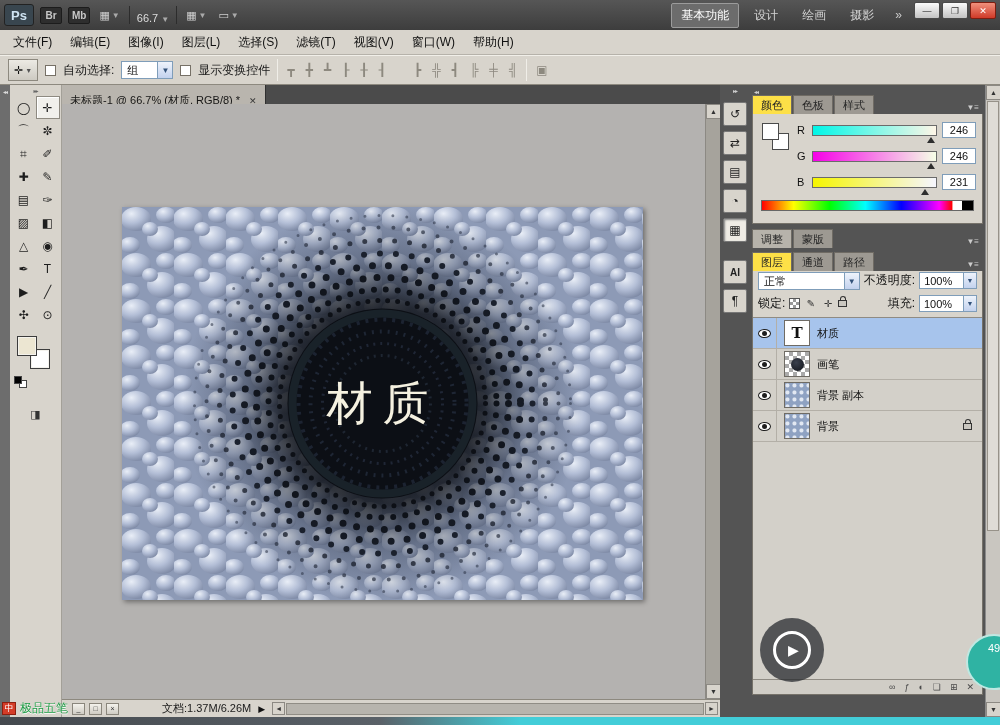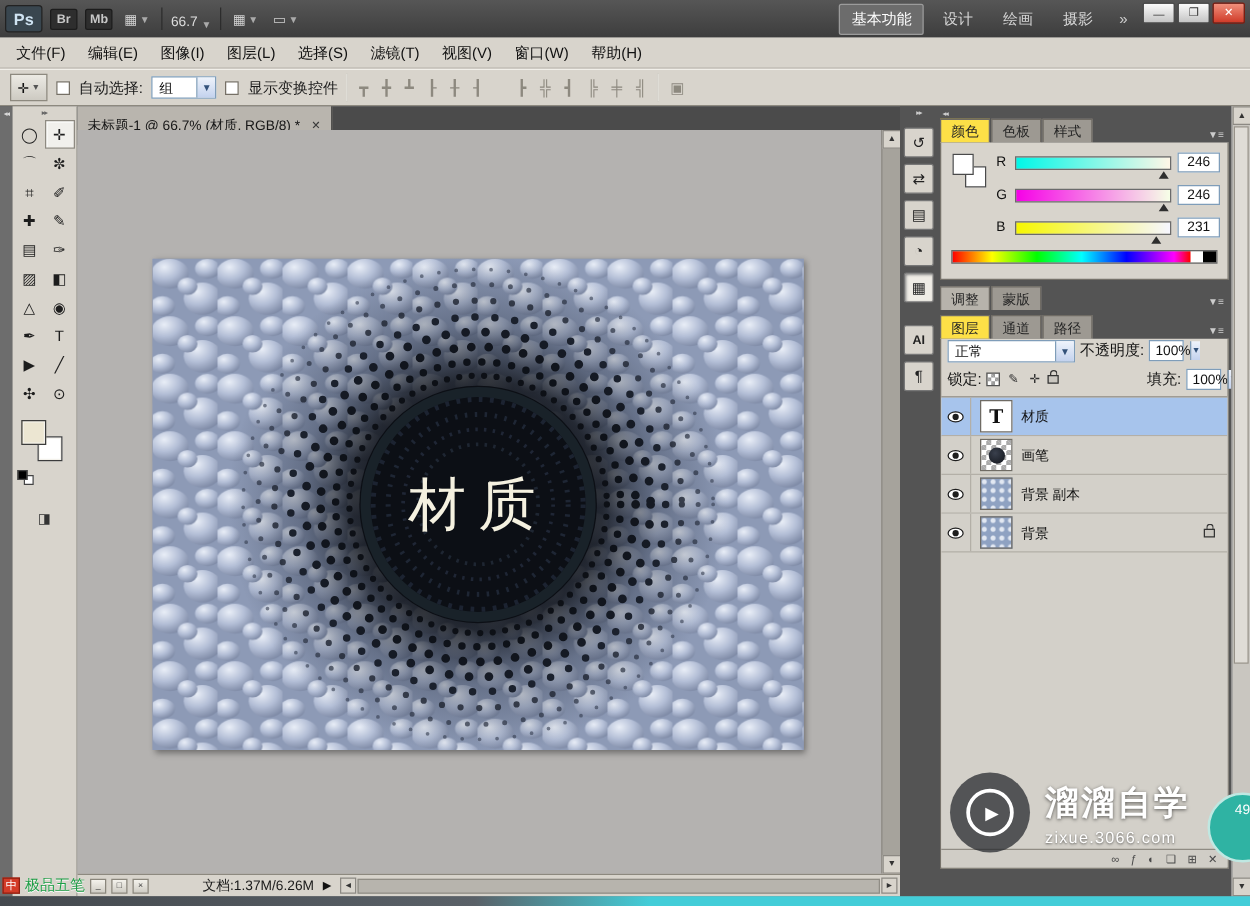--- a/index.html
+++ b/index.html
@@ -105,21 +105,21 @@
   .chthumb{position:absolute;bottom:-8px;width:0;height:0;border-left:4px solid transparent;border-right:4px solid transparent;border-bottom:6px solid #2e2e2e}
   .t96{left:calc(96% - 4px)}.t91{left:calc(91% - 4px)}
   .chval{width:34px;height:16px;background:#fff;border:1px solid #7f9db9;font-size:11px;text-align:center;line-height:15px}
   .spectrum{height:11px;margin:2px 2px 0 -36px;border:1px solid #666;background:linear-gradient(90deg,#f00 0%,#ff0 15%,#0f0 32%,#0ff 49%,#00f 66%,#f0f 84%,#f00 90%,#fff 90.5%,#fff 95%,#000 95%)}
   .adjrow{display:flex;align-items:flex-end;height:18px;margin-top:6px}
   .layerswrap{margin-top:6px;display:flex;flex-direction:column;height:441px}
   .layersbody{flex:1;display:flex;flex-direction:column;padding:0}
   .lrow1{display:flex;align-items:flex-start;gap:4px;padding:1px 5px 2px}
   .blend{width:102px}
   .plabel{font-size:12px;color:#111;white-space:nowrap}
-  .valbox{width:28px;height:17px;background:#fff;border:1px solid #7f9db9;display:flex;align-items:center;font-size:11px;padding-left:4px}
+  .valbox{width:58px;height:17px;background:#fff;border:1px solid #7f9db9;display:flex;align-items:center;font-size:11px;padding-left:4px}
   .valbox .da{margin-left:auto;width:13px;height:100%;background:linear-gradient(#eef3fb,#c3d2ee);border-left:1px solid #7f9db9;display:flex;align-items:center;justify-content:center;font-size:7px;color:#33527a}
   .lrow2{display:flex;align-items:center;gap:4px;padding:3px 5px 5px}
   .lk{font-size:10px;color:#333;width:13px;text-align:center}
   .checker{width:11px;height:11px;border:1px solid #555;background-image:linear-gradient(45deg,#999 25%,transparent 25%,transparent 75%,#999 75%),linear-gradient(45deg,#999 25%,#fff 25%,#fff 75%,#999 75%);background-size:6px 6px;background-position:0 0,3px 3px}
   .lockicon{width:9px;height:7px;border:1px solid #333;background:#cac7c0;position:relative}
   .lockicon::before{content:"";position:absolute;width:4px;height:4px;border:1px solid #333;border-bottom:none;border-radius:3px 3px 0 0;top:-5px;left:1px}
   .layerlist{flex:1;border-top:1px solid #8f8b83;background:#d3d0c9;overflow:hidden}
   .layer{height:31px;display:flex;align-items:center;border-bottom:1px solid #b3afa7;background:#d3d0c9}
   .layer.selected{background:var(--selected-layer,#a7c4ec)}
   .eyecell{width:24px;align-self:stretch;border-right:1px solid #b3afa7;display:flex;align-items:center;justify-content:center}
@@ -491,20 +491,16 @@
     <span class="imename">极品五笔</span>
     <span class="imebtn">_</span>
     <span class="imebtn">□</span>
     <span class="imebtn">×</span>
   </div>
 
   <div id="watermark">
     <div class="wmlogo">
       <div class="wmring">▶</div>
     </div>
-    <div class="wmtext">
-      <div class="wmbrand">溜溜自学</div>
-      <div class="wmurl">zixue.3066.com</div>
-    </div>
   </div>
   <div id="badge49">49</div>
 
 </div>
 
 </body></html>

